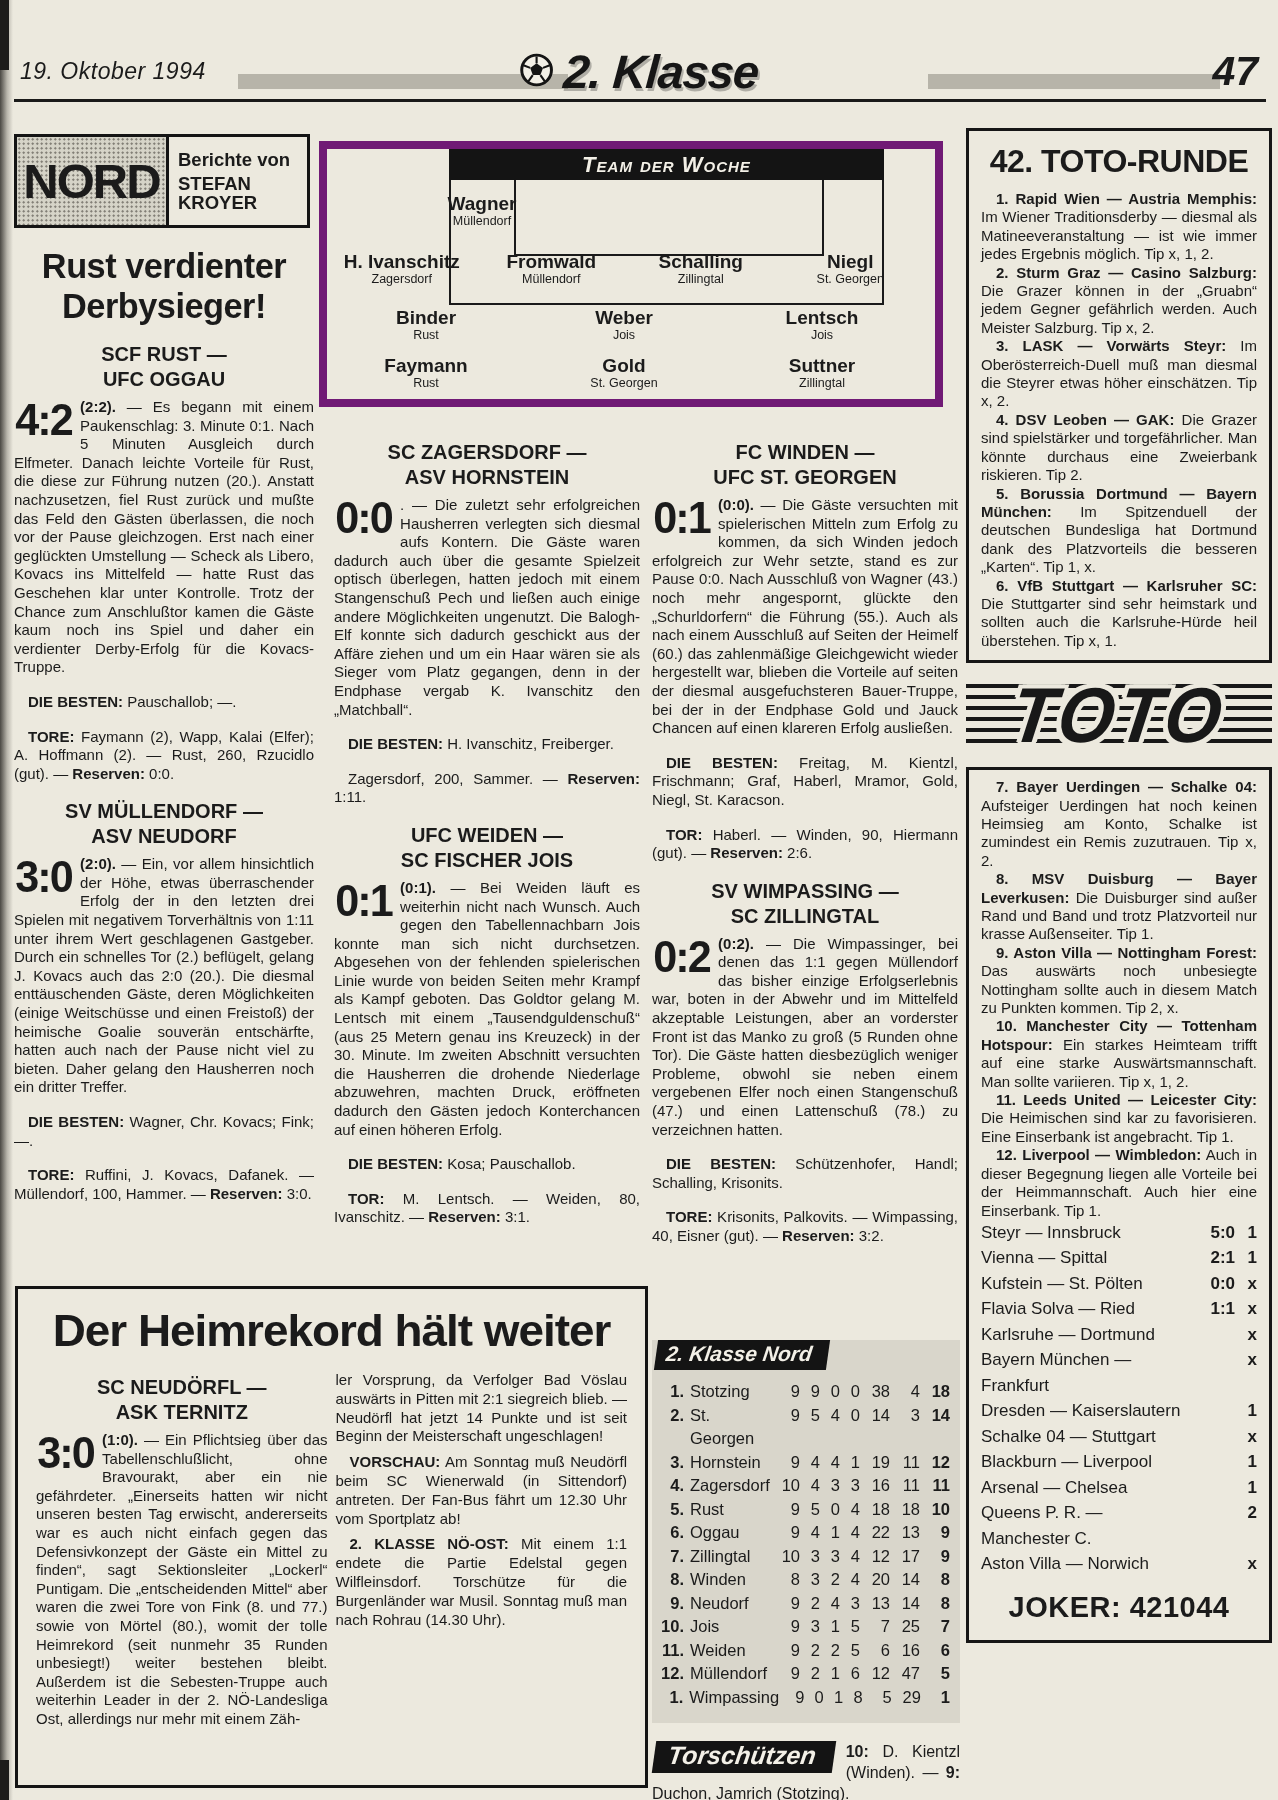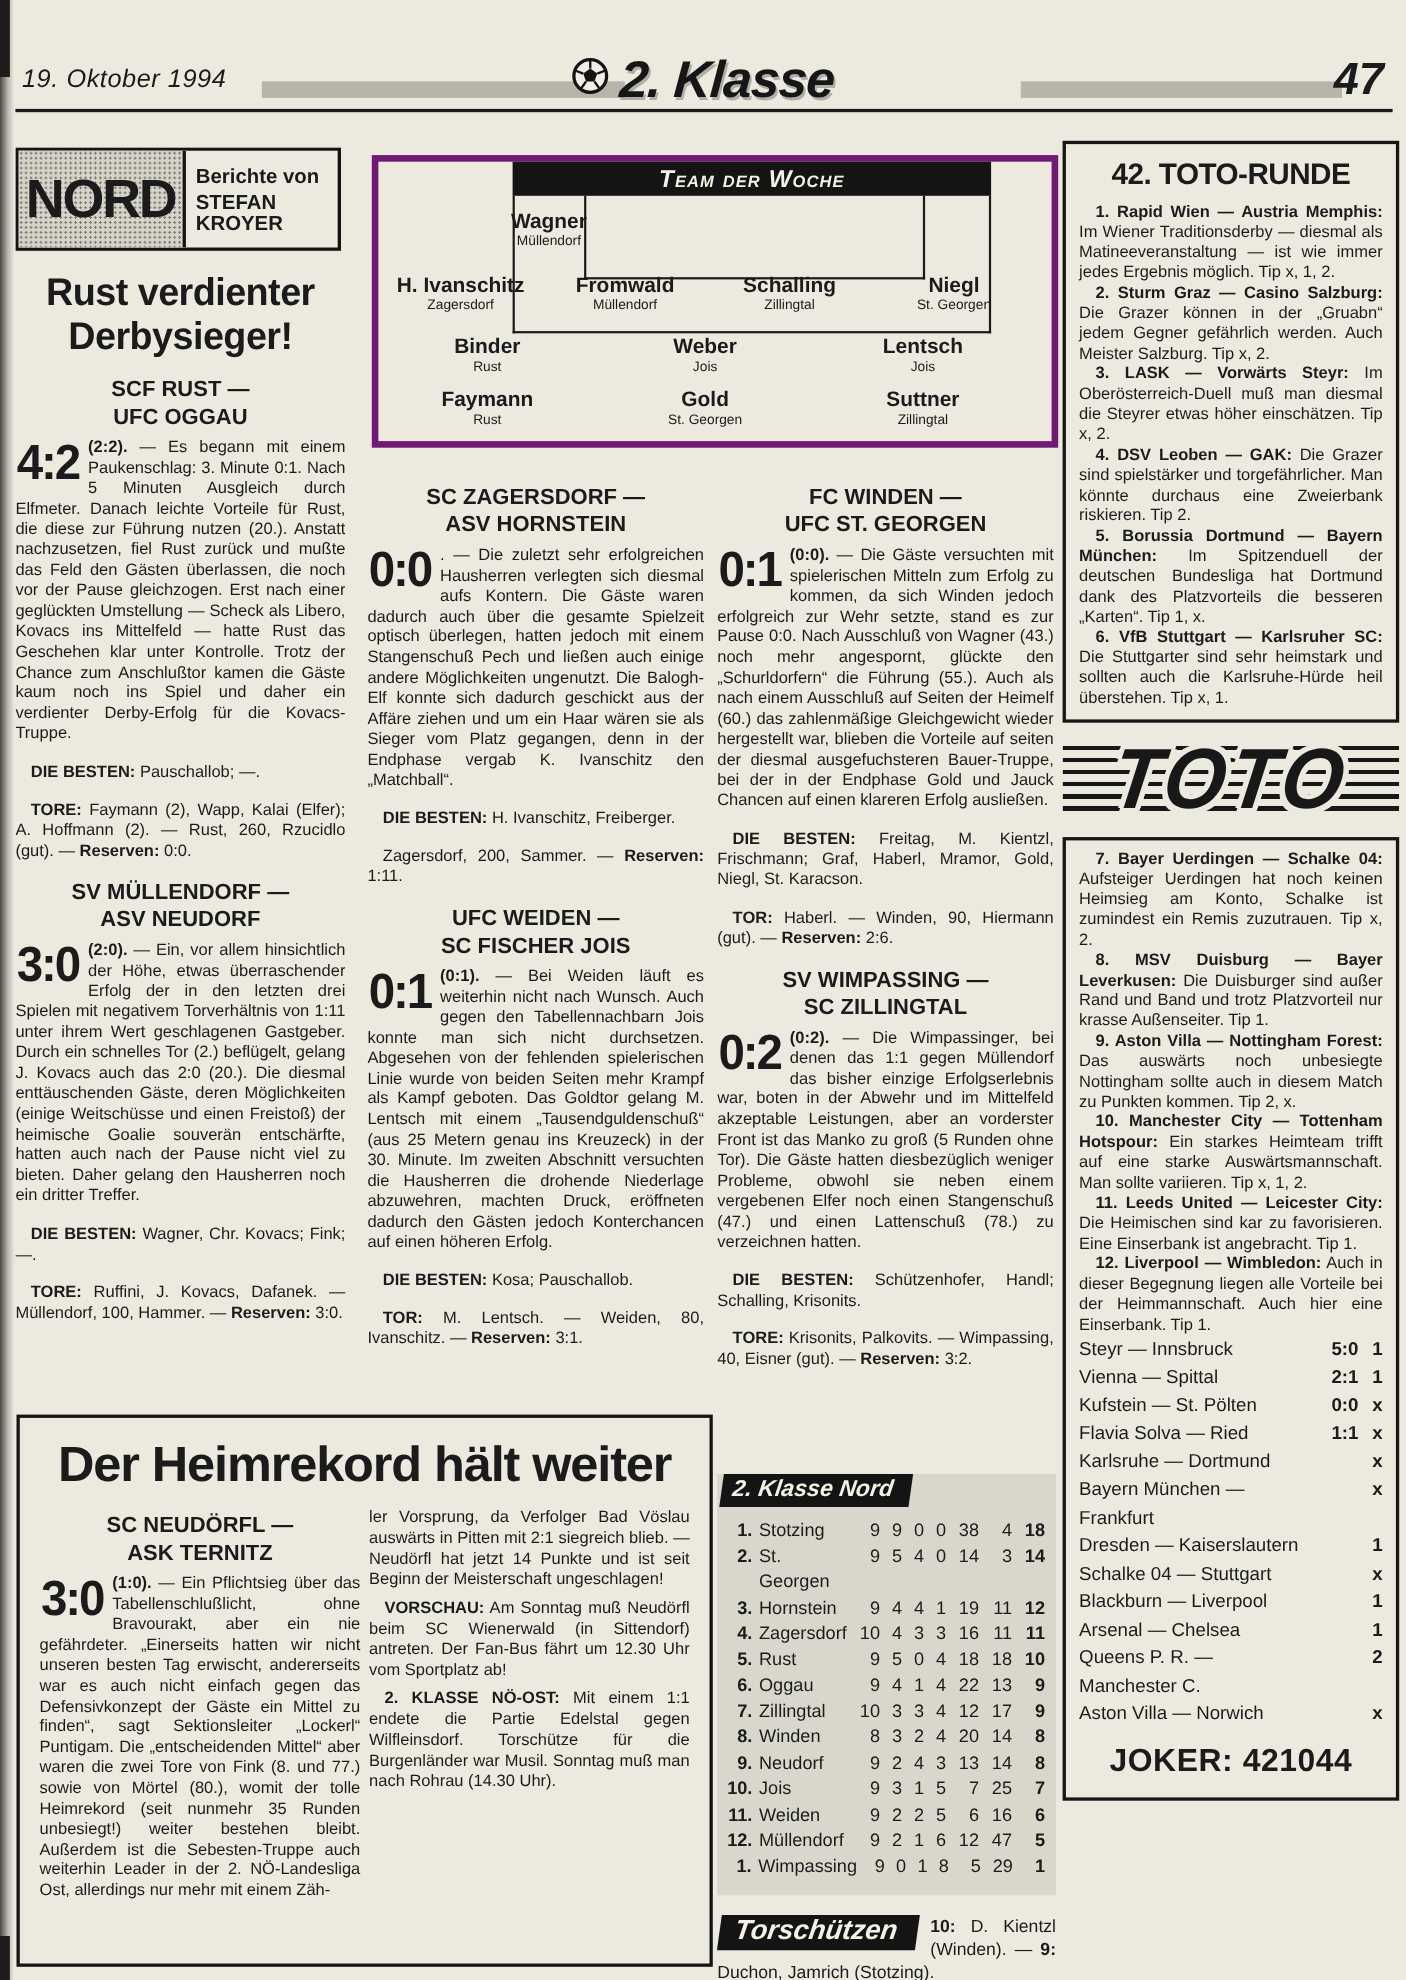--- a/index.html
+++ b/index.html
@@ -28,21 +28,21 @@
   .nordbox{display:flex;width:296px;height:94px;border:3px solid #141414}
   .nord-label{width:152px;border-right:3px solid #141414;display:flex;align-items:center;justify-content:center;font-size:49px;font-weight:700;letter-spacing:-2px;transform:none;background-color:#d6d4c8;background-image:radial-gradient(#7b786f 1.1px,transparent 1.1px);background-size:4.5px 4.5px}
   .nord-byline{flex:1;display:flex;flex-direction:column;justify-content:center;gap:5px;padding-left:9px;font-weight:700;font-size:18.5px;line-height:19px}
   
   .headline{font-size:35px;font-weight:700;text-align:center;line-height:40px;margin:18px 0 8px;letter-spacing:-.5px;transform:scaleX(.98)}
   .rhead{font-size:20px;font-weight:700;text-align:center;line-height:25px;margin:16px 0 6px}
   .rbody{font-size:15px;line-height:18.6px;text-align:justify}
   .score{float:left;font-size:45px;font-weight:700;line-height:37px;margin:3px 7px 0 0;letter-spacing:-2px;transform:scaleX(.96)}
   .note{font-size:15px;line-height:18.6px;text-align:justify;text-indent:14px;margin-top:16px}
   
-  #teamweek{position:absolute;left:338px;top:141px;width:624px;height:266px;border:6px solid #701a75;background:transparent}
+  #teamweek{position:absolute;left:319px;top:141px;width:624px;height:266px;border:8px solid #701a75;background:transparent}
   .tw-bar{position:absolute;left:122px;top:0;width:435px;height:31px;background:#141414;color:#f3f0e7;display:flex;align-items:center;justify-content:center;font-style:italic;font-weight:700;font-size:22px;font-variant:small-caps;letter-spacing:1px}
   .tw-penbox{position:absolute;left:122px;top:31px;width:435px;height:125px;border:2.5px solid #1a1a1a;border-top:none}
   .tw-goalbox{position:absolute;left:187px;top:31px;width:310px;height:76px;border:2.5px solid #1a1a1a;border-top:none}
   .tw-keeper{position:absolute;left:187px;top:44px;width:310px}
   .twrow{position:absolute;left:0;display:flex}
   .twrow.r2{top:102px;width:624px;padding-right:26px}
   .twrow.r3{top:158px;width:624px;padding-right:30px}
   .twrow.r4{top:206px;width:624px;padding-right:30px}
   .twcell{flex:1;text-align:center}
   .tw-keeper .twcell{flex:none;width:100%}
@@ -60,21 +60,21 @@
   .ln.sm{width:20px}
   .ln.g{width:30px}
   .lpts{width:30px;text-align:right;font-weight:700}
   
   .scorers{margin-top:18px;font-size:16px;line-height:21px}
   .scorers-label{float:left;background:#141414;color:#f3f0e7;font-style:italic;font-weight:700;font-size:25px;padding:4px 18px 7px 14px;transform:skewX(-8deg);margin:0 12px 2px 2px}
   .scorers-text{text-align:justify}
   
   #toto{position:absolute;left:966px;top:128px;width:306px}
   .toto-box{border:3px solid #161616;padding:8px 12px 10px}
-  .toto-title{font-size:27px;font-weight:700;text-align:center;margin:4px 0 10px;letter-spacing:-.5px}
+  .toto-title{font-size:32px;font-weight:700;text-align:center;margin:4px 0 10px;letter-spacing:-.5px}
   .titem{font-size:15px;line-height:18.4px;text-align:justify;text-indent:15px}
   .toto-logo{position:relative;height:86px;margin:9px 0;display:flex;align-items:center;justify-content:center;overflow:hidden}
   .stripes{position:absolute;left:0;right:0;top:12px;bottom:12px;background:repeating-linear-gradient(180deg,#181818 0 4px,transparent 4px 11px)}
   .toto-word{position:relative;font-size:72px;font-weight:700;font-style:italic;letter-spacing:4px;transform:skewX(-8deg) scaleY(1.08);color:#181818;
     text-shadow:-5px 0 0 #ece9de,5px 0 0 #ece9de,0 -4px 0 #ece9de,0 4px 0 #ece9de,-4px -4px 0 #ece9de,4px 4px 0 #ece9de,-4px 4px 0 #ece9de,4px -4px 0 #ece9de}
   .zw-title{font-size:19px;font-weight:700;text-align:center;line-height:24px;margin:16px 0 10px}
   .tiprow{display:flex;font-size:17px;line-height:25.5px}
   .tmatch{flex:1;font-weight:400;text-align:left}
   .tres{width:44px;text-align:right;font-weight:700}
   .ttip{width:22px;text-align:right;font-weight:700}

